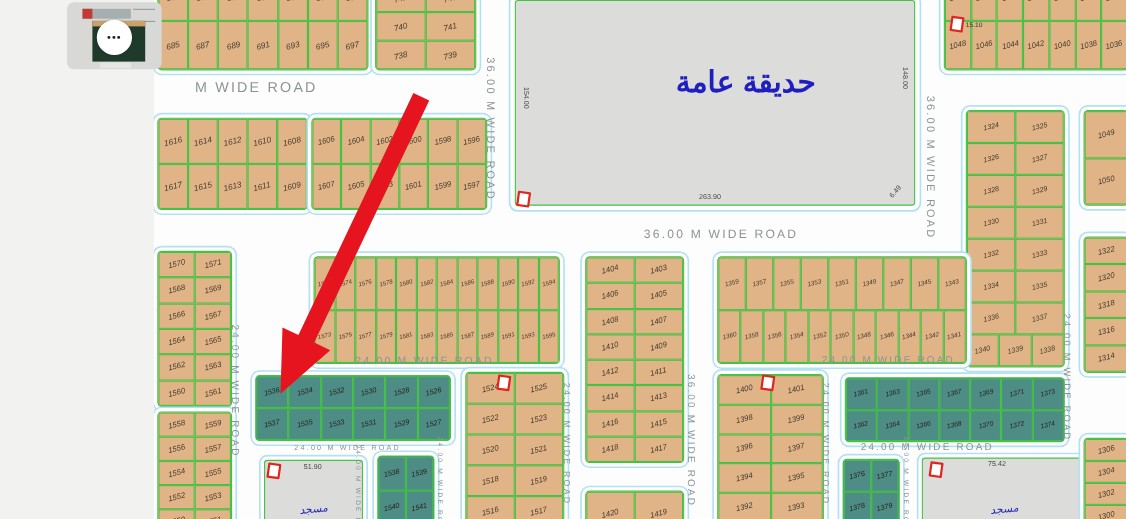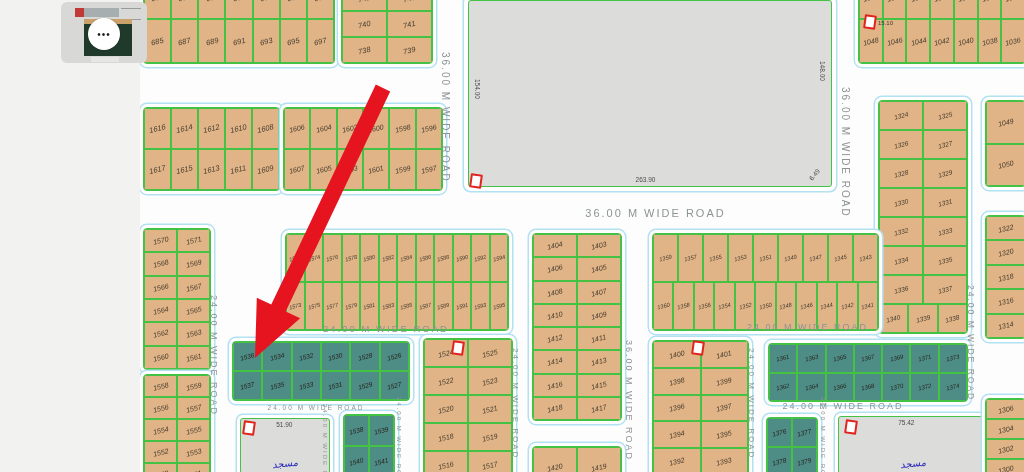--- a/index.html
+++ b/index.html
@@ -89,20 +89,21 @@
     background:#ffffff;display:flex;align-items:center;justify-content:center;
     font-size:10px;letter-spacing:1px;color:#1a1a1a;cursor:pointer;box-shadow:0 0 2px rgba(0,0,0,.25);
   }
 </style>
 </head>
 <body>
 
 <div class="map-canvas">
 
   <div class="park">
+    <div class="park-label">حديقة عامة</div>
     <div class="dim dim-left">154.00</div>
     <div class="dim dim-right">148.00</div>
     <div class="dim dim-bottom">263.90</div>
     <div class="dim dim-corner">6.49</div>
   </div>
 
   <div class="mosque m1">
     <div class="dim dim-top">51.90</div>
     <div class="m-label">مسجد</div>
   </div>
@@ -959,20 +960,21 @@
       </div>
       <div class="prow">
         <div class="pcell">
           <span class="pnum">1378</span>
         </div>
         <div class="pcell">
           <span class="pnum">1379</span>
         </div>
       </div>
     </div>
+    <div class="roadlabel" style="left: 148px; top: 70px; width: 170px; height: 18px; font-size: 13px;">M WIDE ROAD</div>
     <div class="roadlabel v" style="left: 438px; top: 22px; width: 14px; height: 190px; font-size: 10px;">36.00 M WIDE ROAD</div>
     <div class="roadlabel" style="left: 578px; top: 205px; width: 155px; height: 16px; font-size: 11px;">36.00 M WIDE ROAD</div>
     <div class="roadlabel v" style="left: 838px; top: 55px; width: 14px; height: 195px; font-size: 10px;">36.00 M WIDE ROAD</div>
     <div class="roadlabel v" style="left: 207px; top: 238px; width: 14px; height: 235px; font-size: 9px;">24.00 M WIDE ROAD</div>
     <div class="roadlabel" style="left: 316px; top: 322px; width: 140px; height: 12px; font-size: 9.5px;">24.00 M WIDE ROAD</div>
     <div class="roadlabel" style="left: 750px; top: 321px; width: 115px; height: 11px; font-size: 9px;">24.00 M WIDE ROAD</div>
     <div class="roadlabel v" style="left: 964px; top: 218px; width: 13px; height: 250px; font-size: 8.5px;">24.00 M WIDE ROAD</div>
     <div class="roadlabel" style="left: 278px; top: 403px; width: 76px; height: 9px; font-size: 6.5px;">24.00 M WIDE ROAD</div>
     <div class="roadlabel v" style="left: 320px; top: 428px; width: 10px; height: 44px; font-size: 6px;">24.00 M WIDE ROAD</div>
     <div class="roadlabel v" style="left: 394px; top: 413px; width: 10px; height: 59px; font-size: 6px;">24.00 M WIDE ROAD</div>

